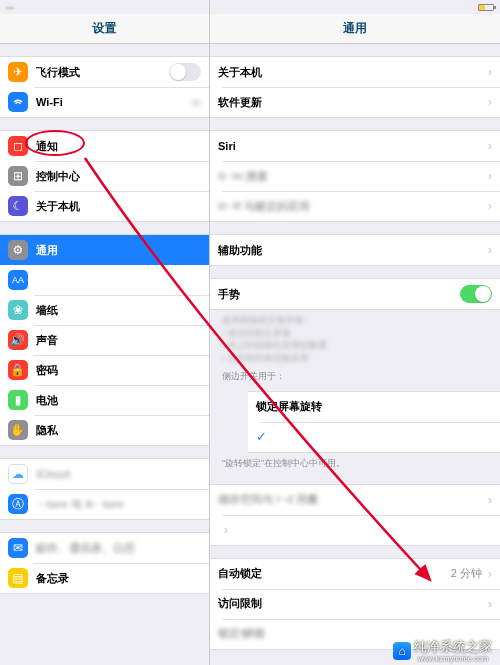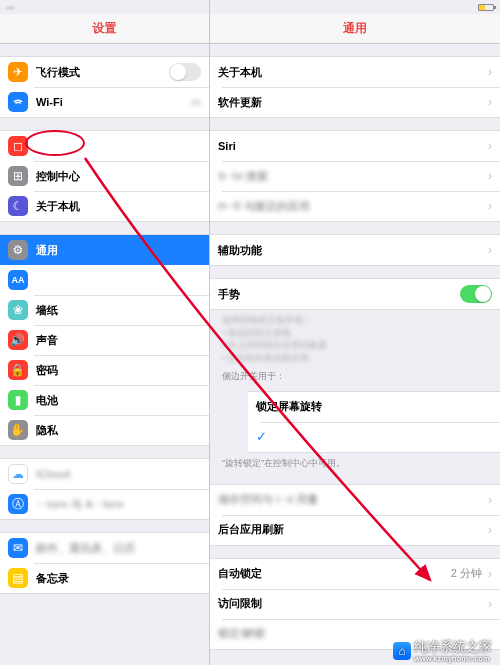--- a/index.html
+++ b/index.html
@@ -50,21 +50,21 @@
   .statusbar .bat .fill { background:#ffcf33; width:40%; height:100%; }
   .header {
     height: 30px;
     background: #f7f7f8;
     border-bottom: 1px solid #c8c7cc;
     display: flex;
     align-items: center;
     justify-content: center;
     font-size: 12px;
     font-weight: 600;
-    color: #ef4444;
+    color: #0c4a6e;
   }
   .scroll {
     flex: 1;
     overflow-y: auto;
   }
   .group {
     margin-top: 12px;
     background: #fff;
     border-top: 1px solid #dcdbe0;
     border-bottom: 1px solid #dcdbe0;
@@ -156,24 +156,25 @@
     display:flex;
     align-items:center;
     gap:3px;
     color:#fff;
     font-weight:500;
     font-size:13px;
     text-shadow: 0 0 3px rgba(0,0,0,.6), 0 0 2px rgba(0,0,0,.6);
   }
   .watermark .sub {
     font-size:7.5px;
-    font-weight:700;
+    font-weight:400;
     opacity:.9;
     display:block;
     margin-top:-2px;
+    text-align:center;
   }
   .watermark .wm-icon {
     width:18px; height:18px; border-radius:4px;
     background: linear-gradient(#2aa0ff,#0066ff);
     display:flex;align-items:center;justify-content:center;
     font-size:12px;
   }
 </style>
 </head>
 <body>
@@ -205,38 +206,39 @@
               </svg>
             </div>
           <span class="label">Wi-Fi</span>
           <span class="value blur">m</span>
         </div>
       </div>
 
       <div class="group">
         <div class="row">
           <div class="icon" style="background:#ff3b30">◻</div>
+          <span class="label">通知</span>
         </div>
         <div class="row">
           <div class="icon" style="background:#8e8e93">⊞</div>
           <span class="label">控制中心</span>
         </div>
         <div class="row">
           <div class="icon" style="background:#5856d6">☾</div>
           <span class="label">关于本机</span>
         </div>
       </div>
 
       <div class="group">
         <div class="row selected">
           <div class="icon" style="background:#8e8e93">⚙</div>
           <span class="label">通用</span>
         </div>
         <div class="row">
-          <div class="icon" style="background:#1a80ff;font-size:9px;font-weight:bold">AA</div>
+          <div class="icon" style="background:#1a80ff;font-size:9px;font-weight:normal">AA</div>
         </div>
         <div class="row">
           <div class="icon" style="background:#55c8c8">❀</div>
           <span class="label">墙纸</span>
         </div>
         <div class="row">
           <div class="icon" style="background:#ff3b30">🔊</div>
           <span class="label">声音</span>
         </div>
         <div class="row">
@@ -349,21 +351,20 @@
         </div>
       </div>
       <div class="footnote">“旋转锁定”在控制中心中可用。</div>
 
       <div class="group">
         <div class="row">
           <span class="label blur">储存空间与 i··d 用量</span>
           <span class="chev">›</span>
         </div>
         <div class="row">
-          <span class="label">后台应用刷新</span>
           <span class="chev">›</span>
         </div>
       </div>
 
       <div class="group">
         <div class="row">
           <span class="label">自动锁定</span>
           <span class="value">2 分钟</span>
           <span class="chev">›</span>
         </div>

